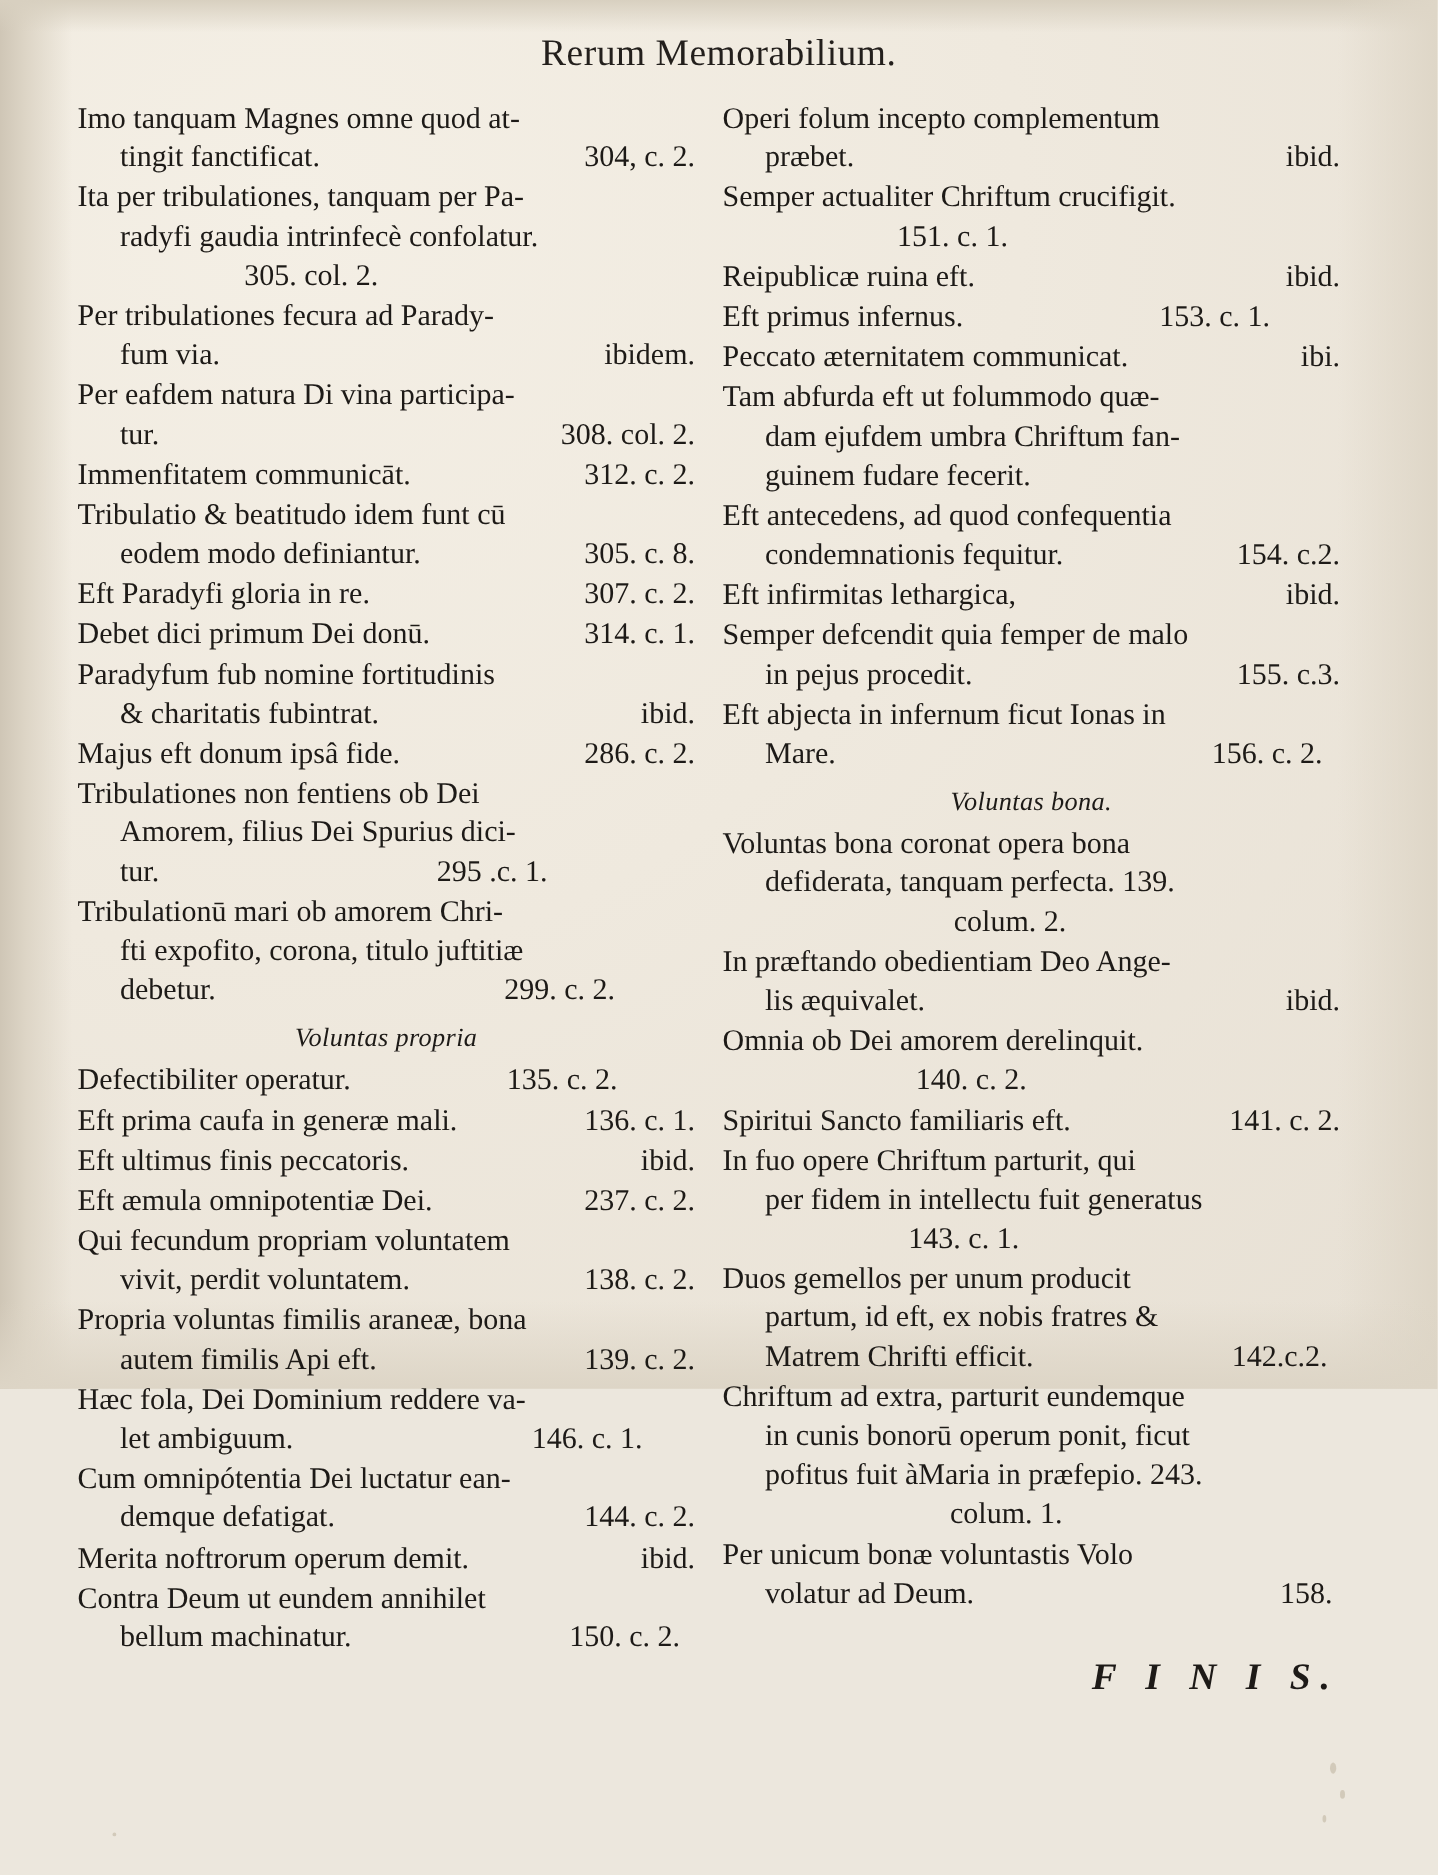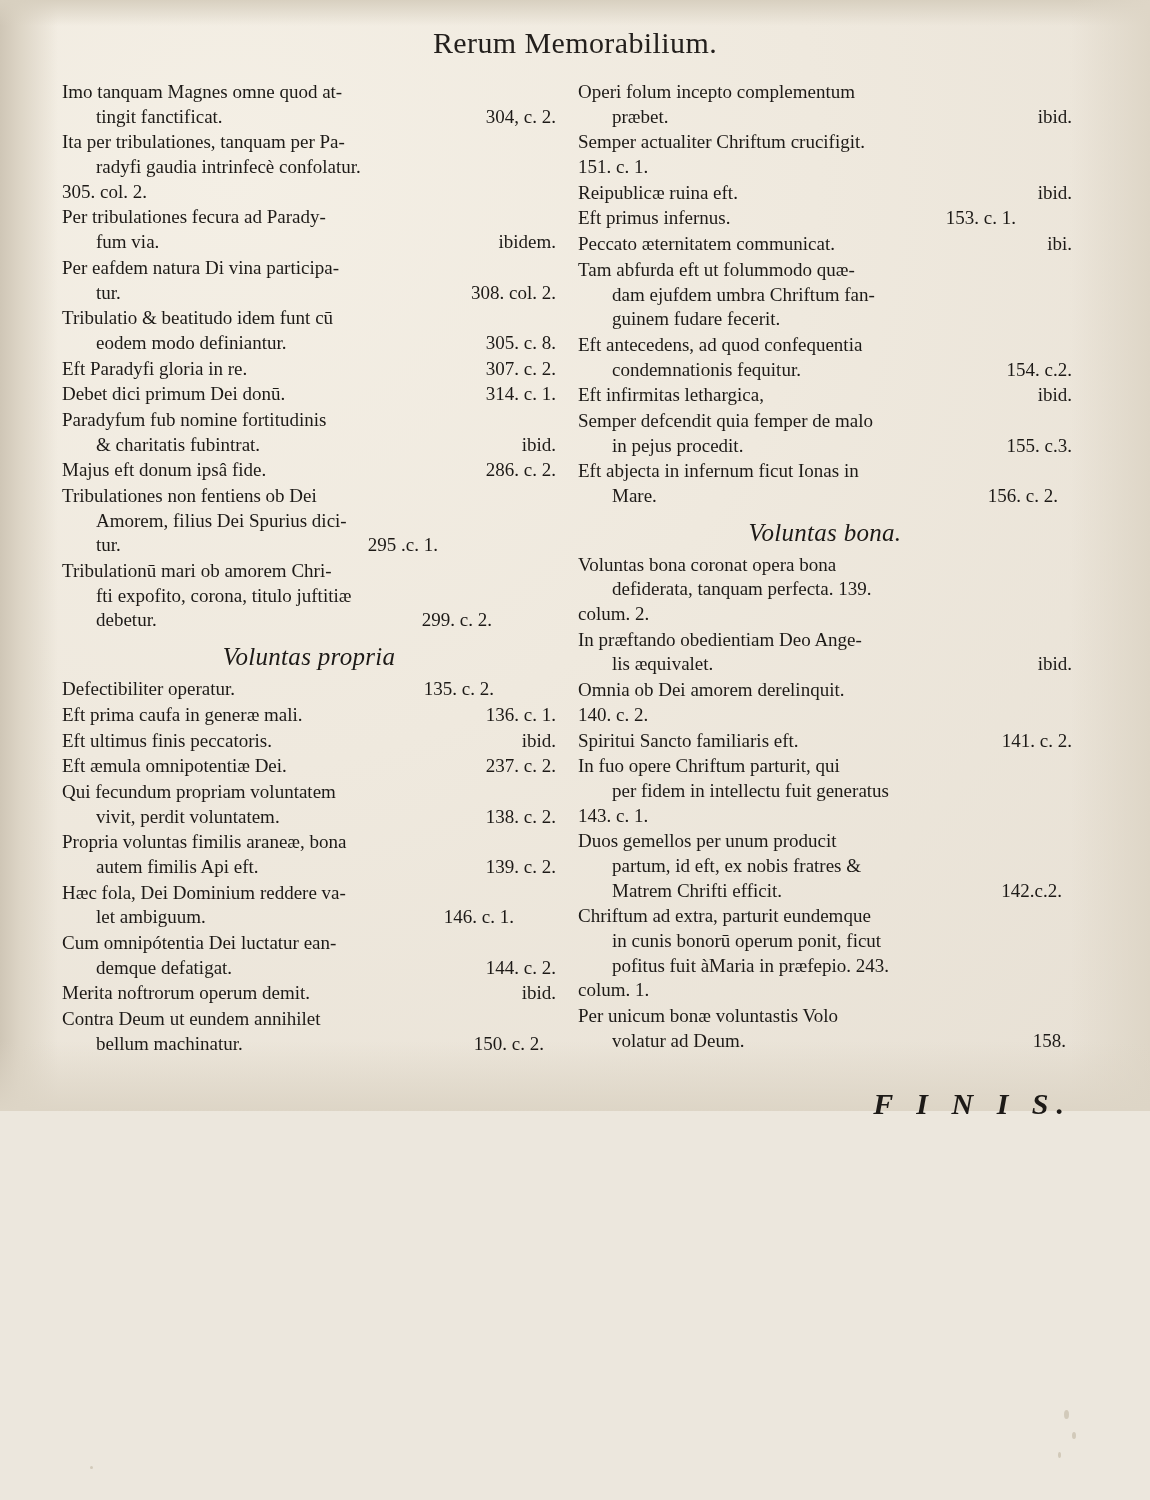--- a/index.html
+++ b/index.html
@@ -75,21 +75,21 @@
     left: 62px;
     width: 1010px;
     display: flex;
     gap: 22px;
   }
   .col {
     width: 494px;
   }
 
   .entry {
-    font-size: 19px;
+    font-size: 24px;
     line-height: 1.30;
     color: #1d1a17;
     margin-bottom: 1px;
     position: relative;
   }
   .entry .ln {
     display: block;
     white-space: nowrap;
   }
   .entry .ln.indent {
@@ -98,27 +98,27 @@
   .ln.just {
     display: flex;
     justify-content: space-between;
     white-space: nowrap;
   }
   .ln.just.indent {
     padding-left: 34px;
   }
   .ln.right {
     display: block;
-    text-align: left;
+    text-align: center;
   }
   .pg {
     margin-left: 14px;
   }
   .subhead {
-    font-size: 25px;
+    font-size: 21px;
     font-style: italic;
     text-align: center;
     margin: 10px 0 6px 0;
     color: #1d1a17;
     letter-spacing: .3px;
   }
   .finis {
     text-align: right;
     font-size: 30px;
     font-weight: bold;
@@ -171,20 +171,26 @@
       </div>
 
       <div class="entry">
         <span class="ln">Per eafdem natura Di vina participa-</span>
         <span class="ln just indent">
           <span>tur.</span>
           <span class="pg">308. col. 2.</span>
         </span>
       </div>
 
+      <div class="entry">
+        <span class="ln just">
+          <span>Immenfitatem communicāt.</span>
+          <span class="pg">312. c. 2.</span>
+        </span>
+      </div>
 
       <div class="entry">
         <span class="ln">Tribulatio &amp; beatitudo idem funt cū</span>
         <span class="ln just indent">
           <span>eodem modo definiantur.</span>
           <span class="pg">305. c. 8.</span>
         </span>
       </div>
 
       <div class="entry">

